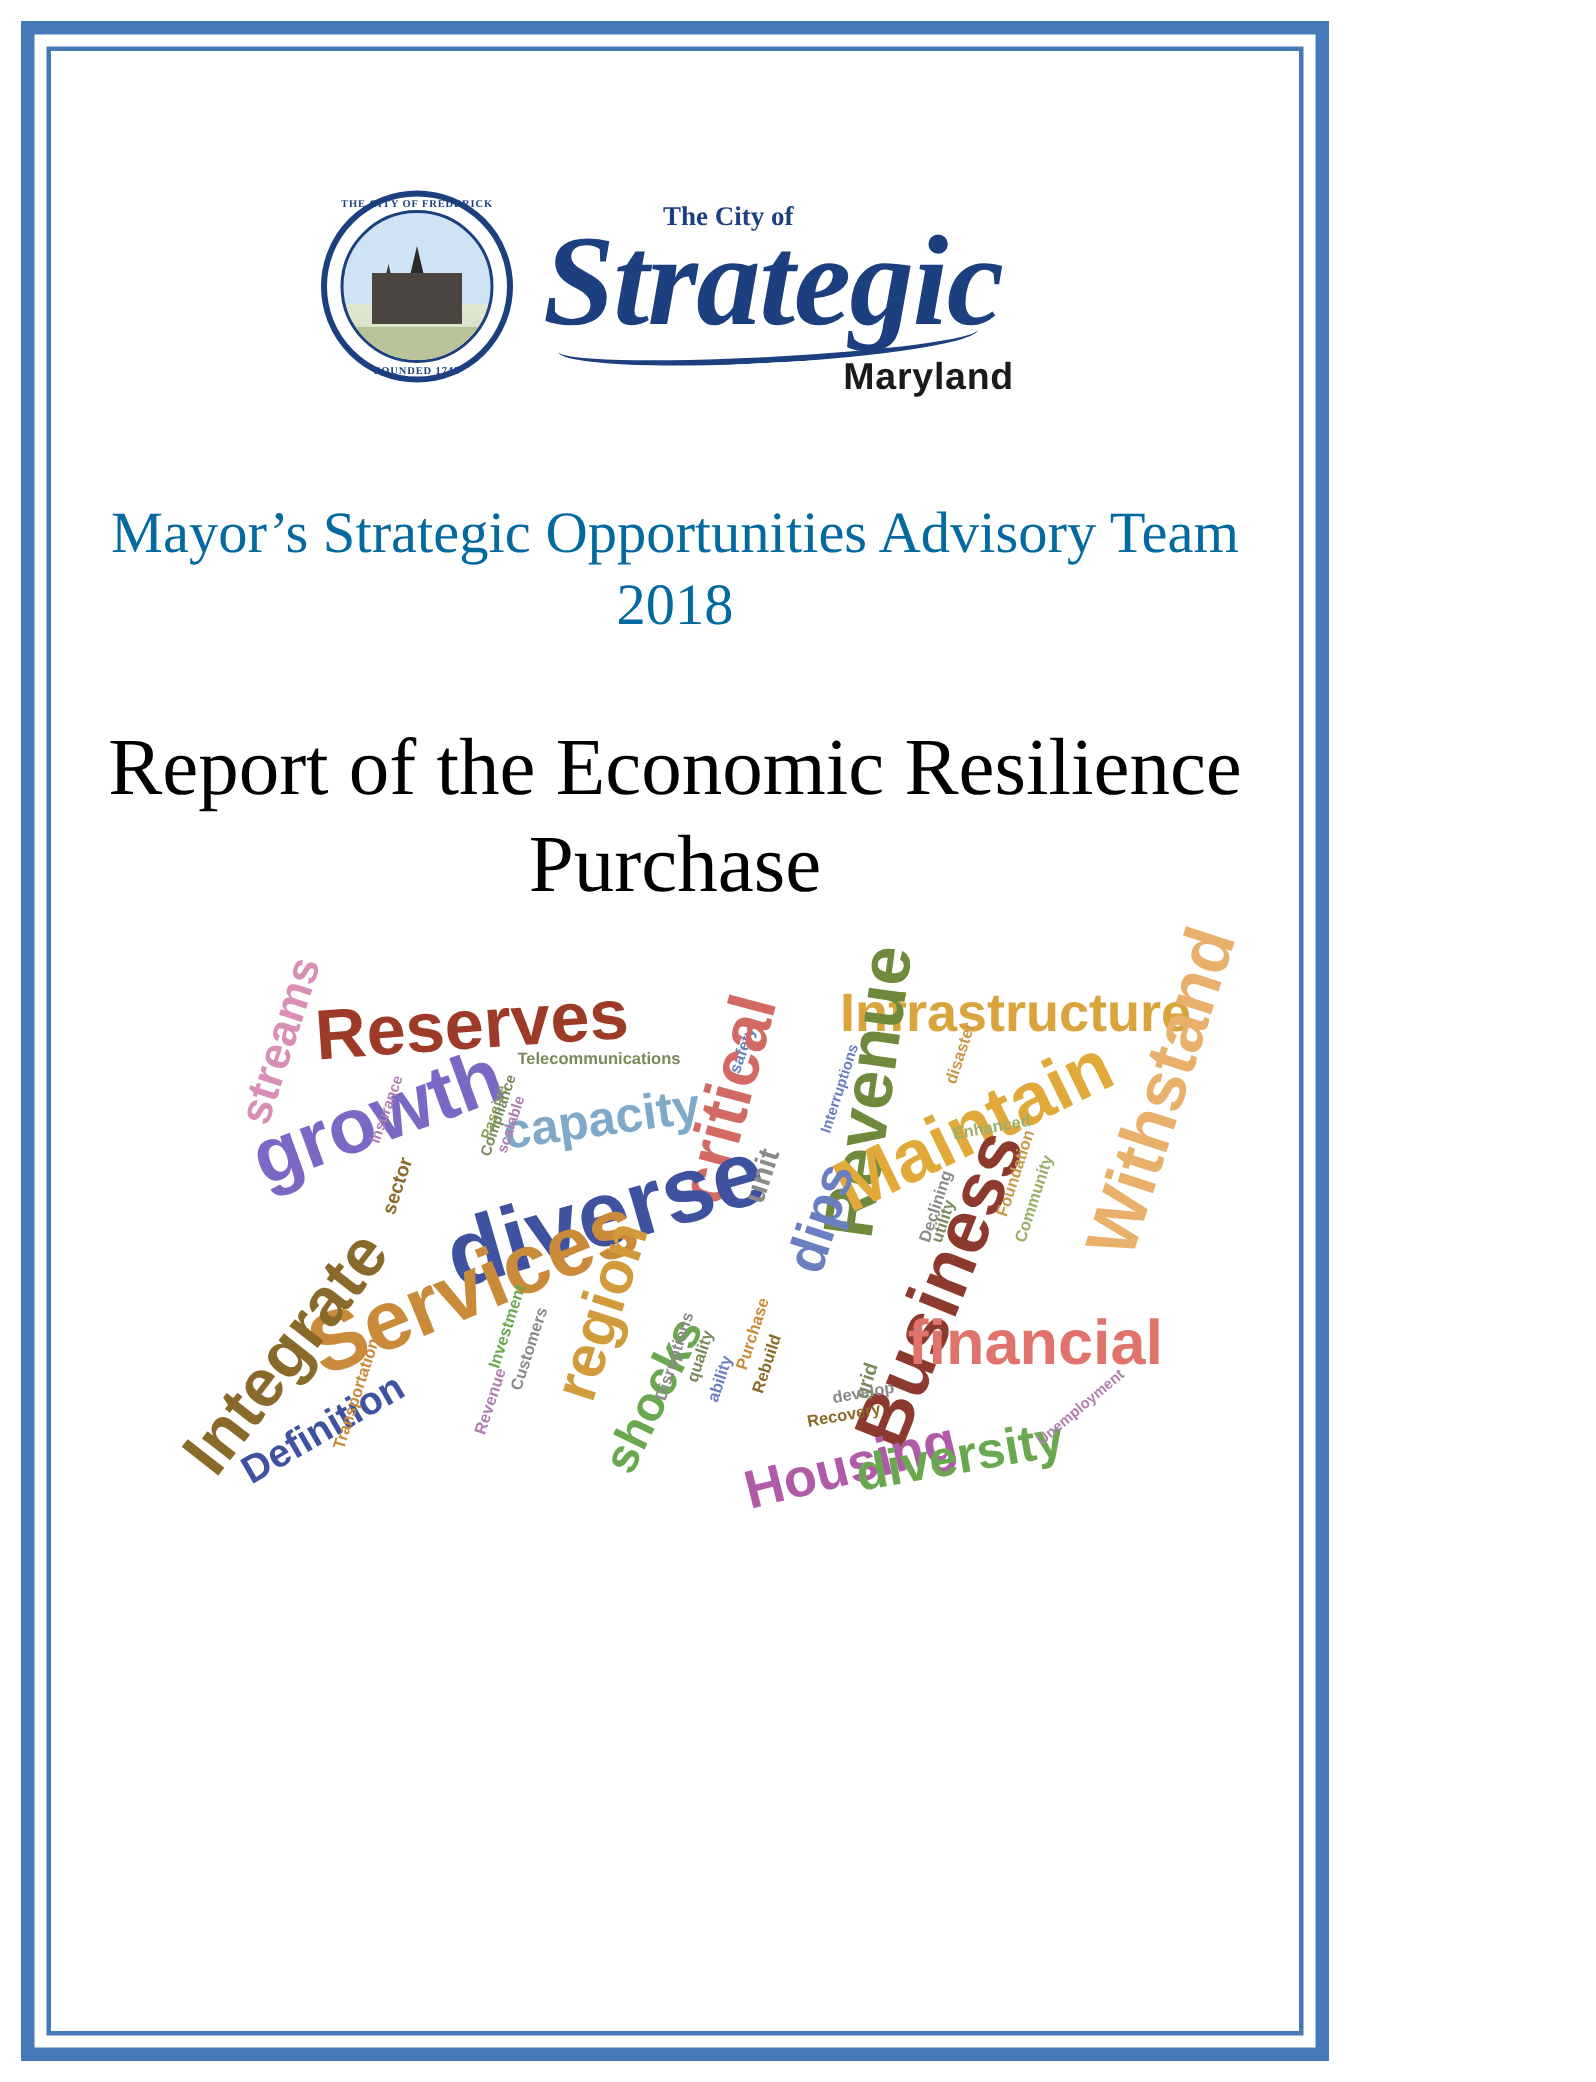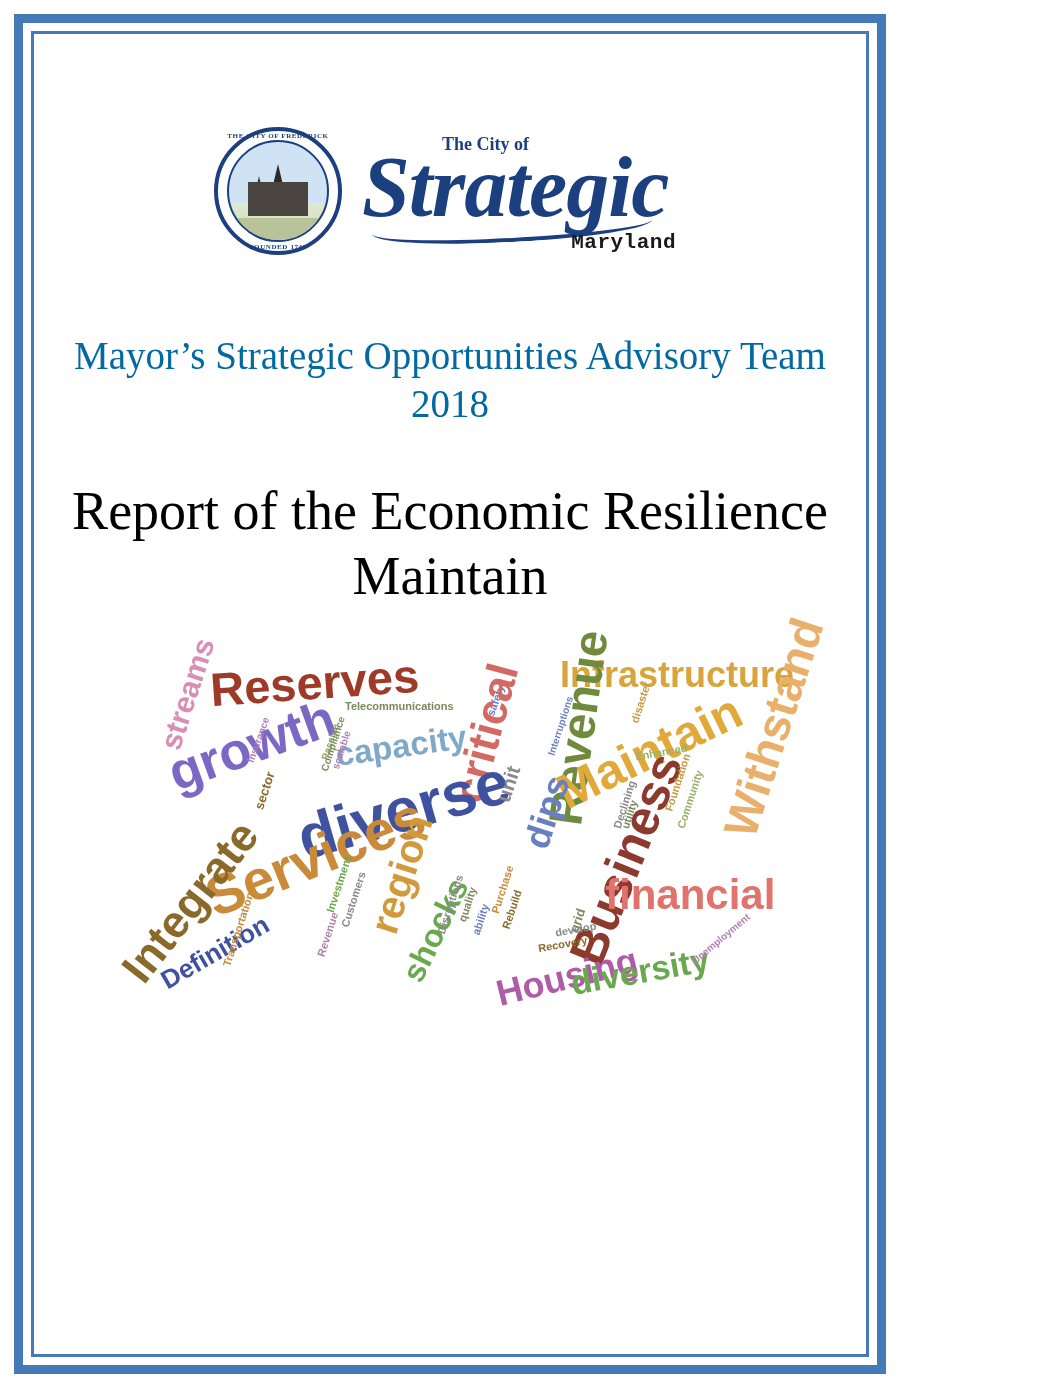--- a/index.html
+++ b/index.html
@@ -159,23 +159,23 @@
     font-style: italic;
     font-weight: bold;
     font-size: 86px;
     color: #1c3f80;
     letter-spacing: -1px;
     line-height: 1;
   }
   .wordmark .maryland {
     position: absolute;
     right: 10px;
-    bottom: 12px;
-    font-family: Liberation Mono, monospace;
-    font-size: 21px;
+    bottom: 0;
+    font-family: Liberation Sans, sans-serif;
+    font-size: 25px;
     font-weight: bold;
     color: #1a1a1a;
     letter-spacing: 0.5px;
   }
   .wordmark .swoosh {
     position: absolute;
     left: 16px;
     top: 96px;
     width: 280px;
     height: 26px;
@@ -248,21 +248,21 @@
 
       <div class="wordmark">
         <div class="cityof">The City of</div>
         <div class="frederick">Strategic</div>
         <div class="swoosh"></div>
         <div class="maryland">Maryland</div>
       </div>
     </div>
 
     <div class="subtitle">Mayor’s Strategic Opportunities Advisory Team 2018</div>
-    <div class="main-title">Report of the Economic Resilience Maintain</div>
+    <div class="main-title">Report of the Economic Resilience Purchase</div>
 
     <div class="cloud" id="cloud">
         <span style="left: 150px; top: 10px; font-size: 47px; color: rgb(158, 59, 40); transform: rotate(-4deg);">Reserves</span>
         <span style="left: 500px; top: 8px; font-size: 36px; color: rgb(217, 164, 59); transform: rotate(0deg);">Infrastructure</span>
         <span style="left: 70px; top: 30px; font-size: 30px; color: rgb(217, 143, 181); transform: rotate(-72deg);">streams</span>
         <span style="left: 285px; top: 52px; font-size: 11px; color: rgb(122, 138, 92); transform: rotate(0deg);">Telecommunications</span>
         <span style="left: 420px; top: 46px; font-size: 11px; color: rgb(106, 127, 191); transform: rotate(-70deg);">safety</span>
         <span style="left: 105px; top: 70px; font-size: 52px; color: rgb(123, 104, 196); transform: rotate(-20deg);">growth</span>
         <span style="left: 355px; top: 62px; font-size: 44px; color: rgb(210, 106, 99); transform: rotate(-75deg);">critical</span>
         <span style="left: 420px; top: 55px; font-size: 47px; color: rgb(111, 138, 61); transform: rotate(-82deg);">Revenue</span>

